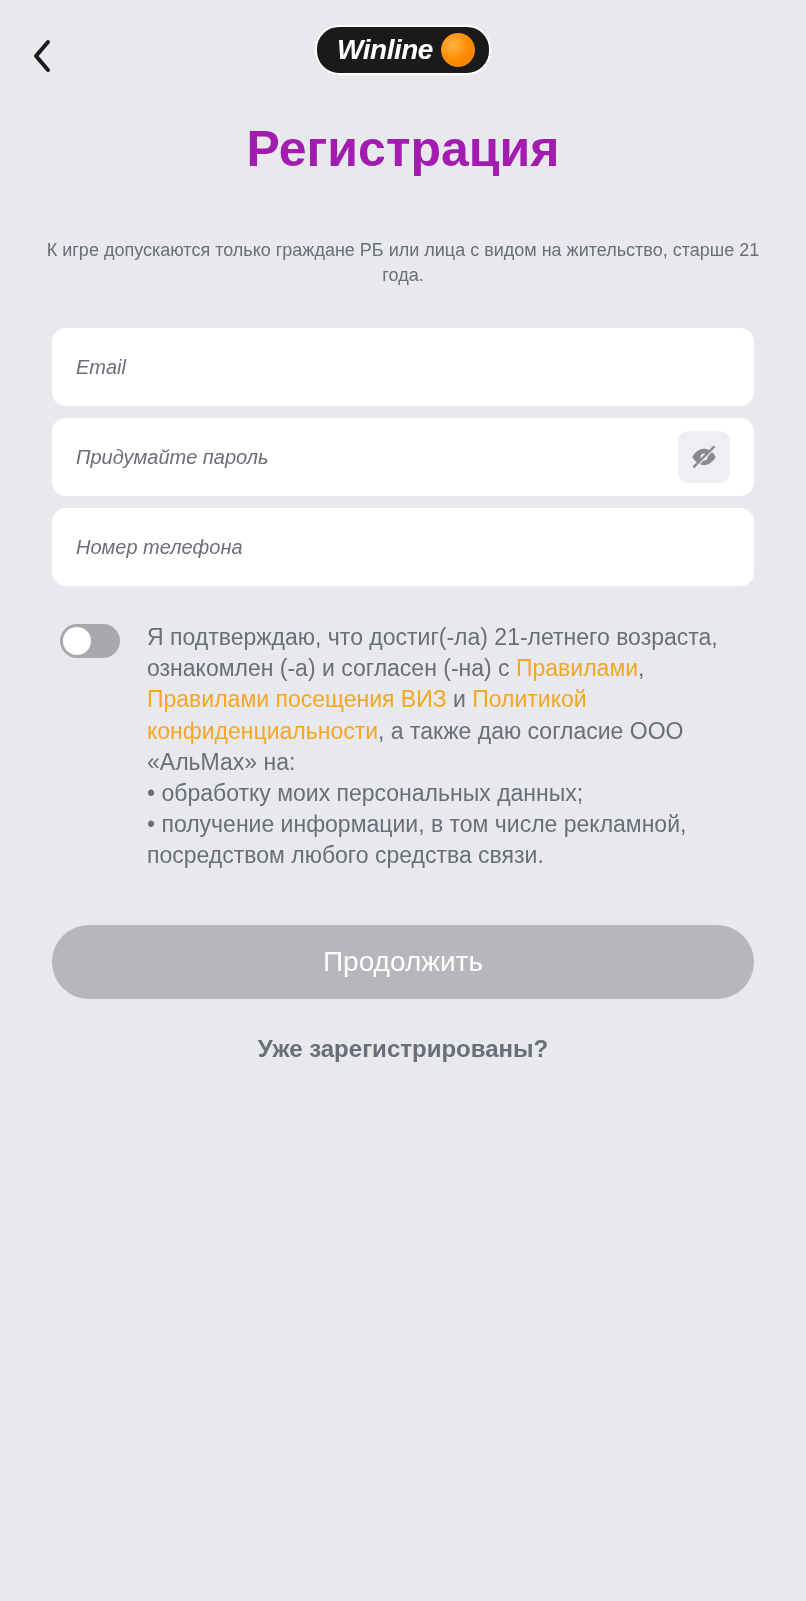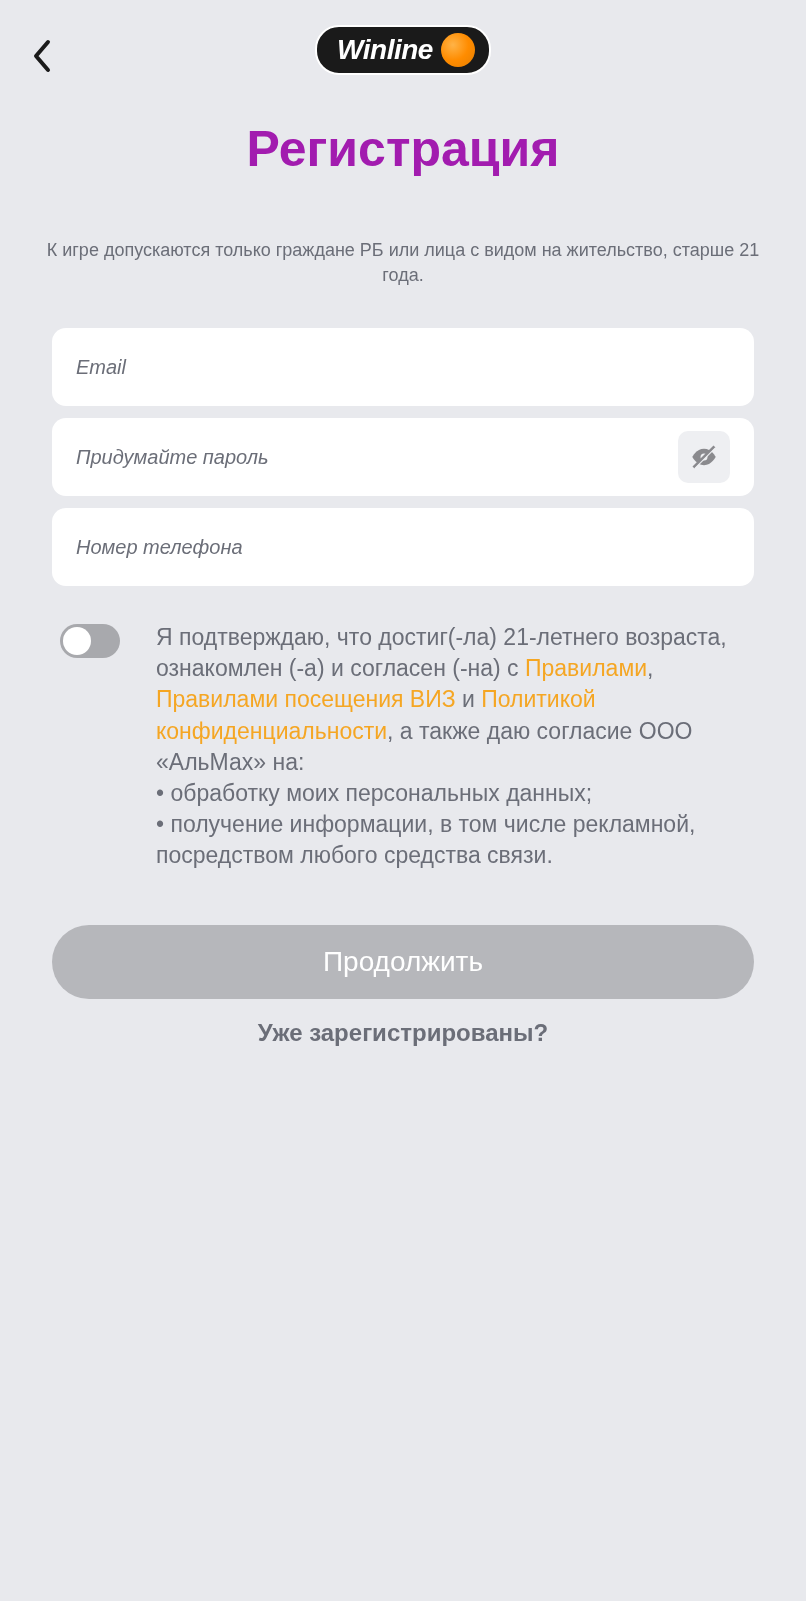--- a/index.html
+++ b/index.html
@@ -96,21 +96,21 @@
       height: 52px;
       border-radius: 10px;
       background: #eeeff2;
       display: flex;
       align-items: center;
       justify-content: center;
       cursor: pointer;
     }
     .consent-row {
       display: flex;
-      gap: 36px;
+      gap: 27px;
       margin-top: 36px;
       padding: 0 8px;
     }
     .toggle {
       width: 60px;
       height: 34px;
       border-radius: 17px;
       background: #a8a9ad;
       position: relative;
       flex-shrink: 0;
@@ -148,21 +148,21 @@
       cursor: pointer;
       display: flex;
       align-items: center;
       justify-content: center;
     }
     .already {
       text-align: center;
       color: #6b6e78;
       font-size: 24px;
       font-weight: 600;
-      margin-top: 20px;
+      margin-top: 36px;
       cursor: pointer;
     }
   </style>
 </head>
 <body>
 
 <div class="header">
   <div class="back-btn">
     <svg width="24" height="36" viewBox="0 0 24 36">
       <path d="M 18 4 L 6 18 L 18 32" stroke="#1a1a1a" stroke-width="4" fill="none" stroke-linecap="round" stroke-linejoin="round"></path>

